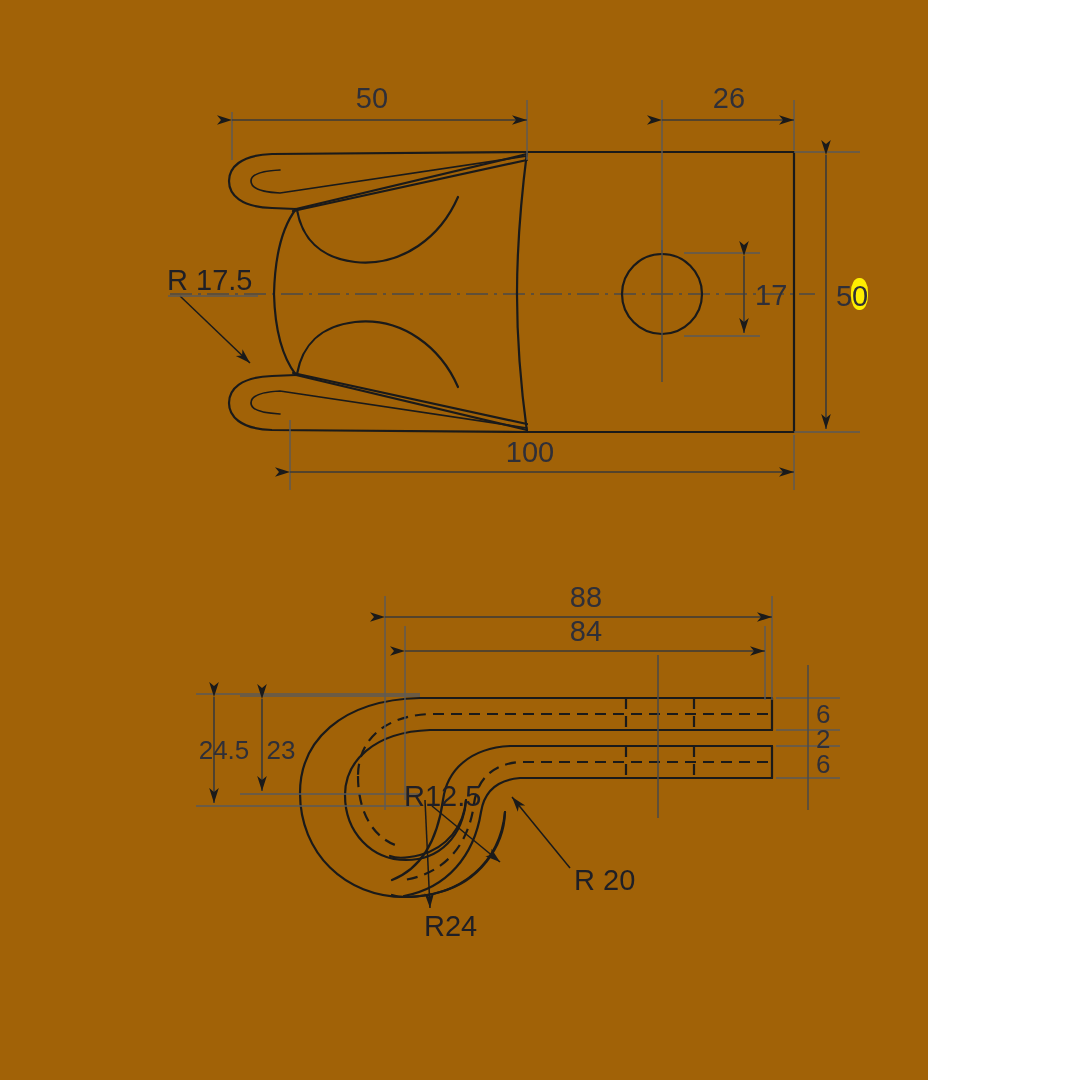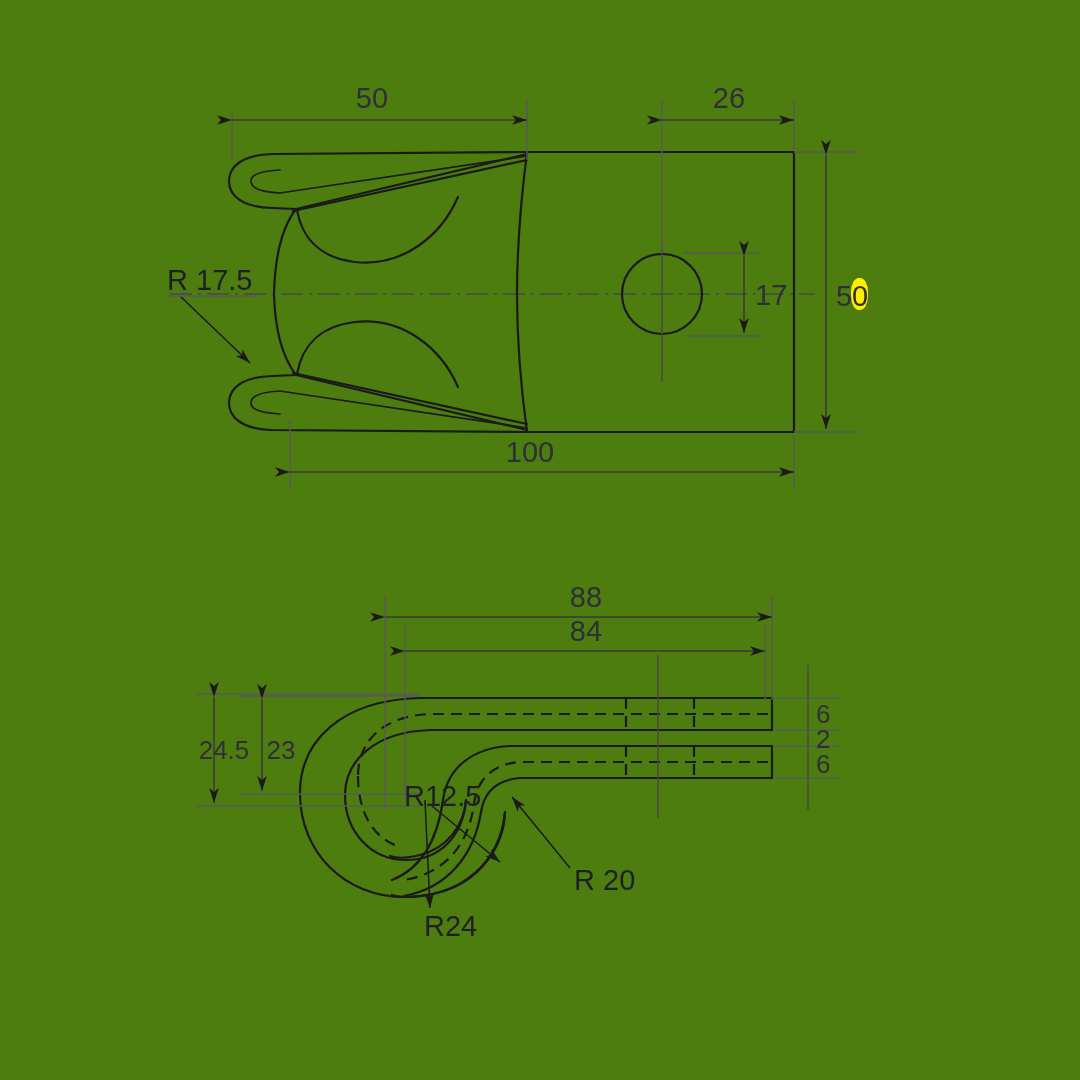--- a/index.html
+++ b/index.html
@@ -3,23 +3,23 @@
 <meta charset="utf-8">
 <title>Technical Drawing</title>
 <style>
   html, body {
     margin: 0;
     padding: 0;
     background: #ffffff;
   }
   #sheet {
     position: relative;
-    width: 1080px;
+    width: 928px;
     height: 1080px;
-    background: #4d7c0f;
+    background: #a16207;
     font-family: "Liberation Sans", sans-serif;
     overflow: hidden;
   }
   #sheet svg {
     position: absolute;
     top: 0;
     left: 0;
     width: 1080px;
     height: 1080px;
   }

